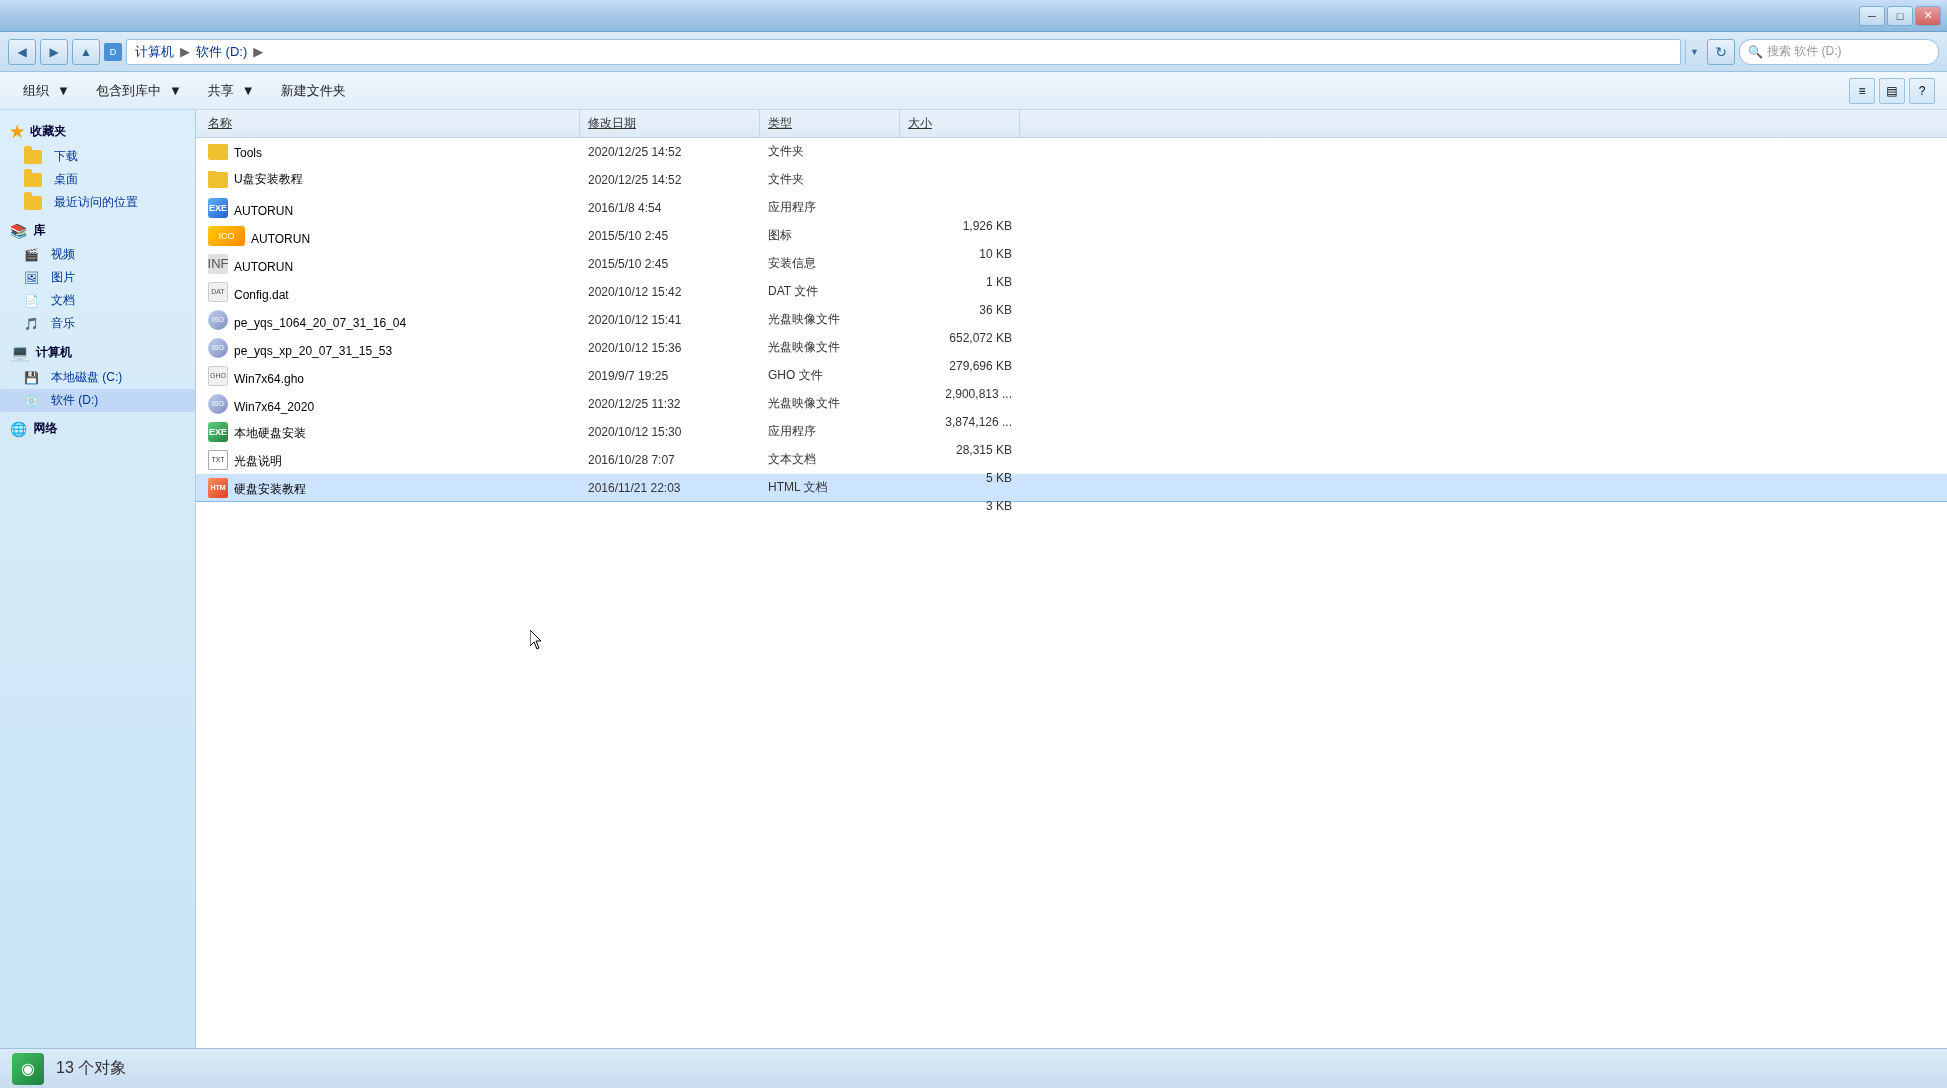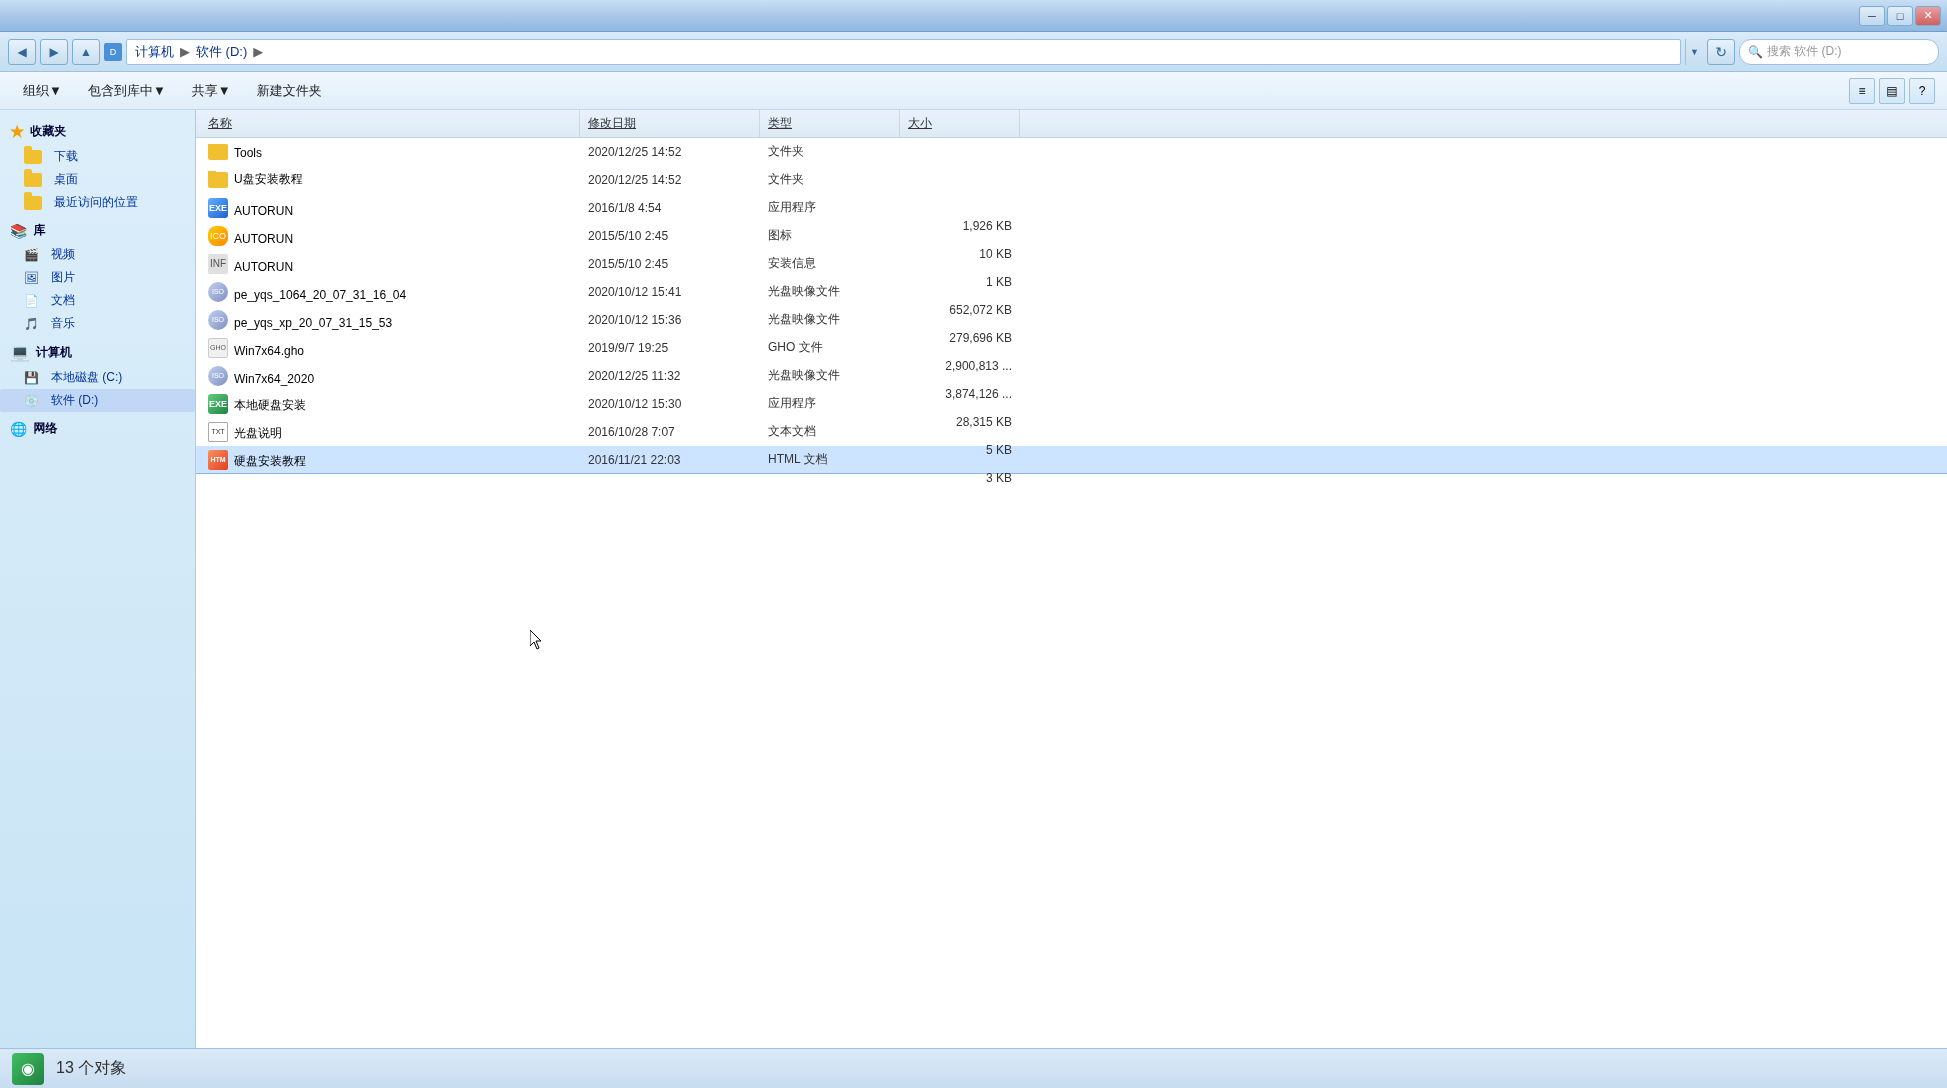--- a/index.html
+++ b/index.html
@@ -143,21 +143,21 @@
     }
     .toolbar-btn {
       height: 28px;
       padding: 0 10px;
       border: 1px solid transparent;
       border-radius: 3px;
       background: transparent;
       cursor: pointer;
       display: flex;
       align-items: center;
-      gap: 0;
+      gap: 8px;
       font-size: 13px;
       color: #222;
       white-space: nowrap;
     }
     .toolbar-right {
       margin-left: auto;
       display: flex;
       align-items: center;
       gap: 4px;
     }
@@ -345,41 +345,41 @@
       border-radius: 3px;
       flex-shrink: 0;
       display: flex;
       align-items: center;
       justify-content: center;
       font-size: 9px;
       color: #fff;
       font-weight: bold;
     }
     .icon-ico {
-      width: 20px;
+      width: 37px;
       height: 20px;
       background: linear-gradient(135deg, #ffcc00, #ff8800);
-      border-radius: 8px;
+      border-radius: 3px;
       flex-shrink: 0;
       display: flex;
       align-items: center;
       justify-content: center;
       font-size: 9px;
       color: #fff;
     }
     .icon-inf {
       width: 20px;
       height: 20px;
       background: #e0e0e0;
       border-radius: 2px;
       flex-shrink: 0;
       display: flex;
       align-items: center;
       justify-content: center;
-      font-size: 10px;
+      font-size: 13px;
       color: #555;
     }
     .icon-dat {
       width: 20px;
       height: 20px;
       background: #f0f0f0;
       border-radius: 2px;
       border: 1px solid #ccc;
       flex-shrink: 0;
       display: flex;
@@ -636,20 +636,29 @@
     <div class="file-cell name">
       <span class="icon-inf">INF</span>
       <span>AUTORUN</span>
     </div>
     <div class="file-cell date">2015/5/10 2:45</div>
     <div class="file-cell type">安装信息</div>
     <div class="file-cell size">1 KB</div>
   </div>
         <div class="file-row">
     <div class="file-cell name">
+      <span class="icon-dat">DAT</span>
+      <span>Config.dat</span>
+    </div>
+    <div class="file-cell date">2020/10/12 15:42</div>
+    <div class="file-cell type">DAT 文件</div>
+    <div class="file-cell size">36 KB</div>
+  </div>
+        <div class="file-row">
+    <div class="file-cell name">
       <span class="icon-iso">ISO</span>
       <span>pe_yqs_1064_20_07_31_16_04</span>
     </div>
     <div class="file-cell date">2020/10/12 15:41</div>
     <div class="file-cell type">光盘映像文件</div>
     <div class="file-cell size">652,072 KB</div>
   </div>
         <div class="file-row">
     <div class="file-cell name">
       <span class="icon-iso">ISO</span>

